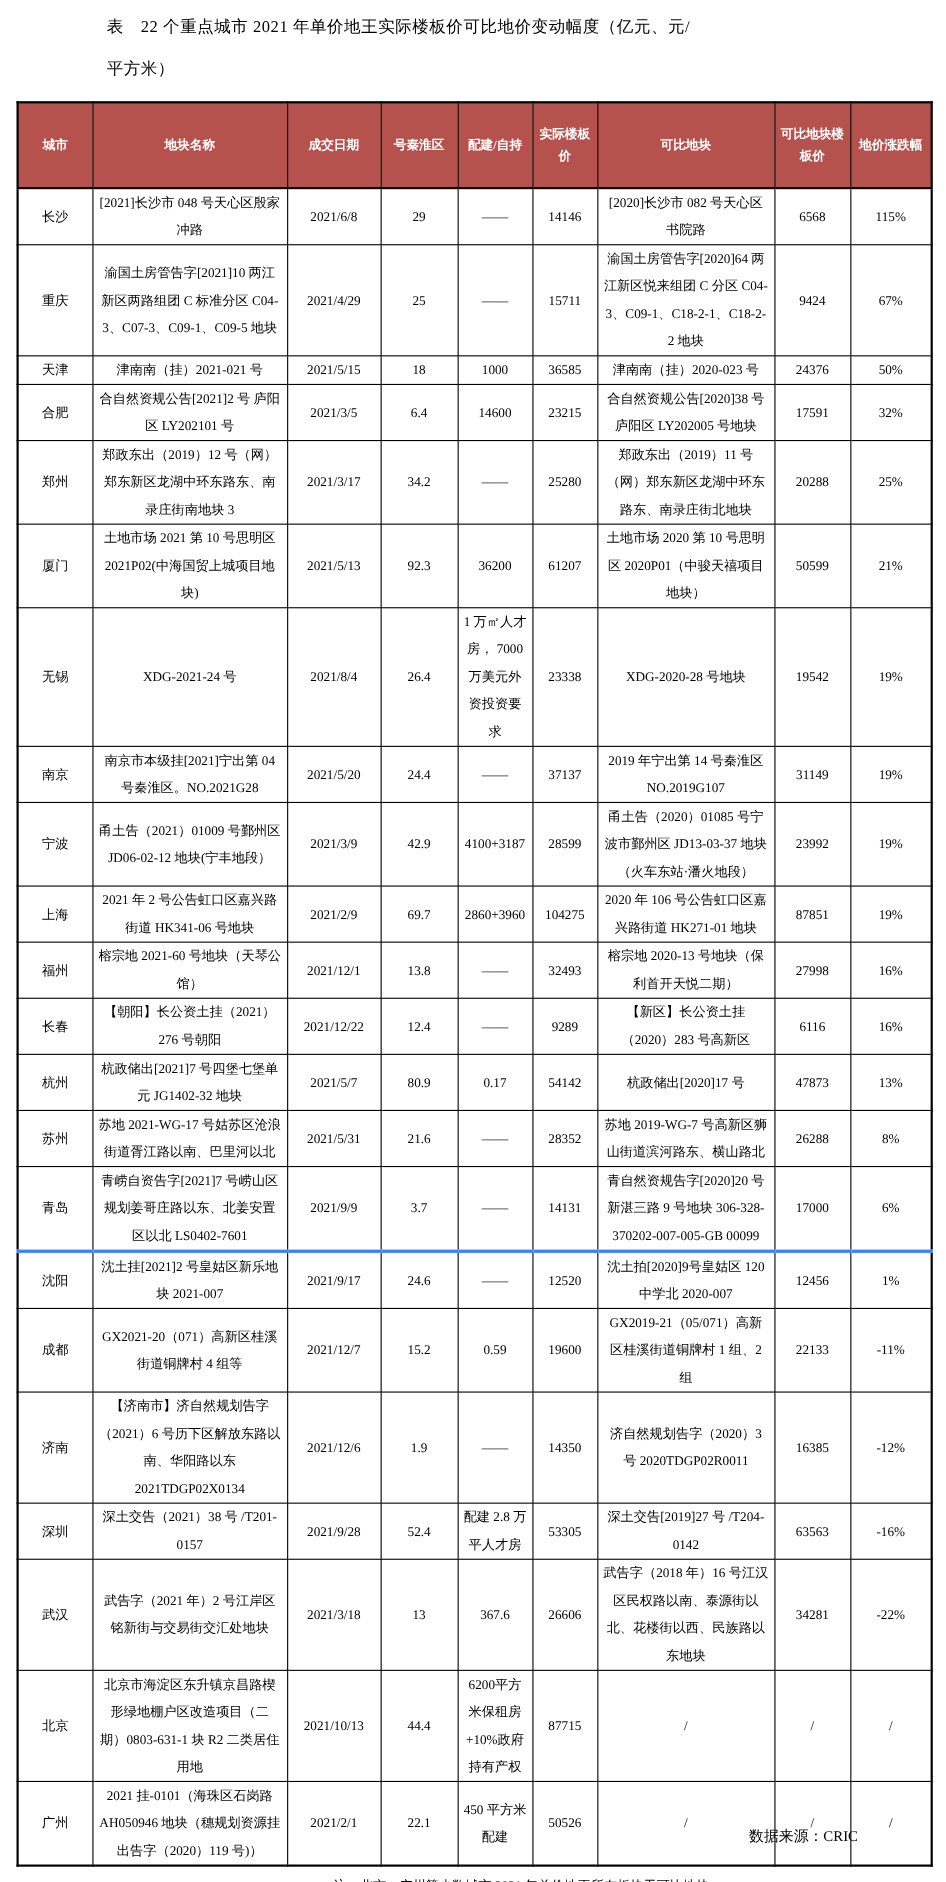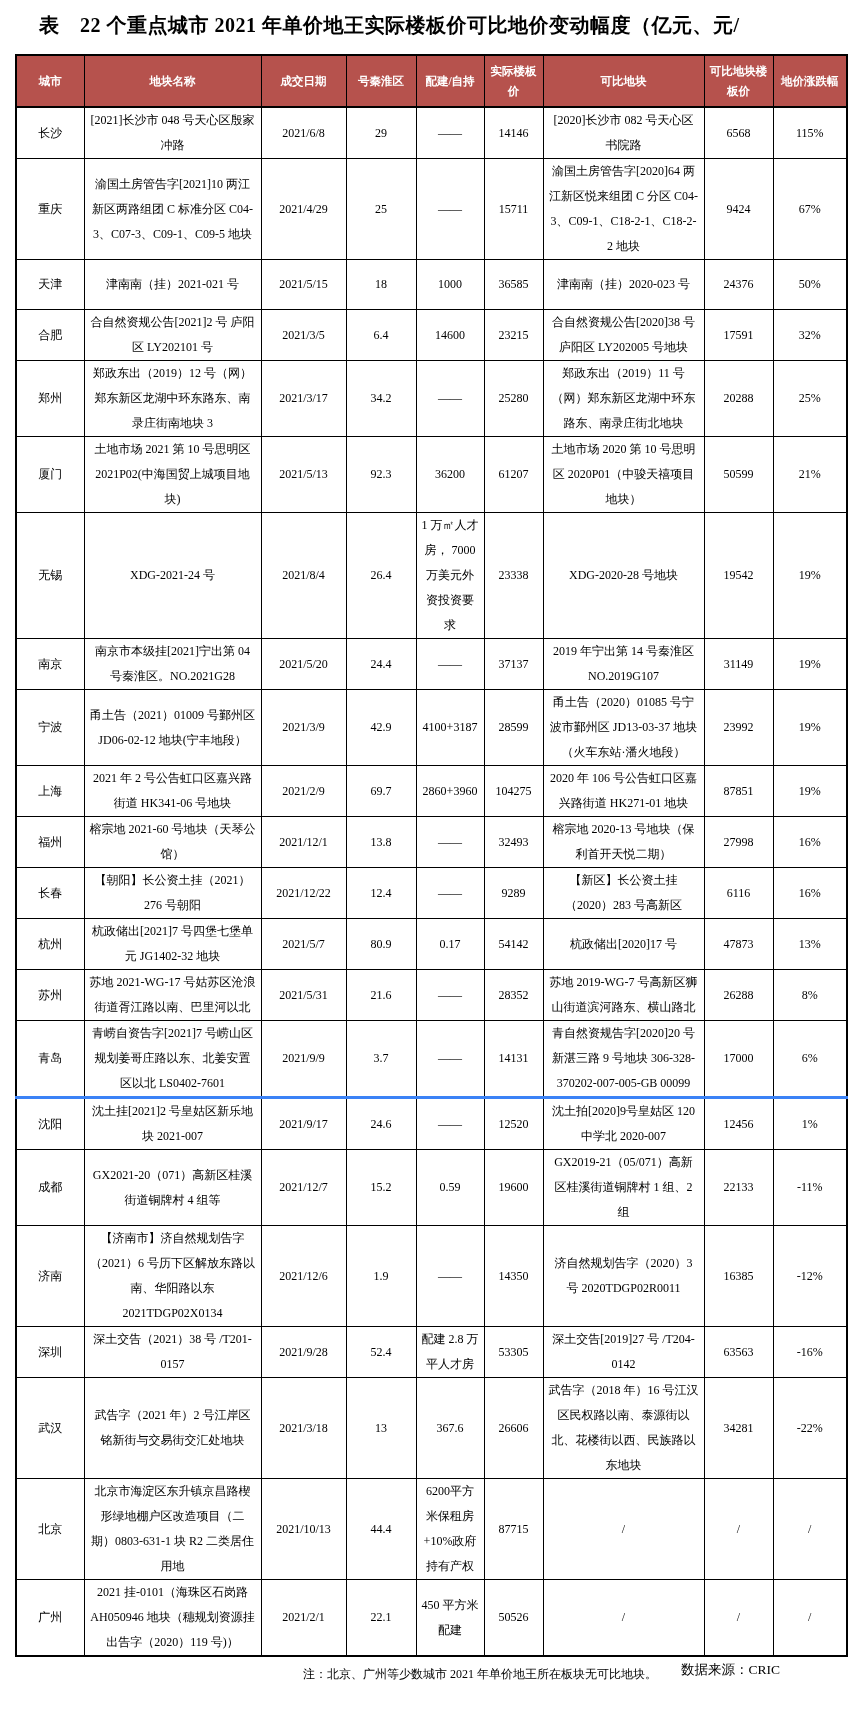--- a/index.html
+++ b/index.html
@@ -8,24 +8,24 @@
     background: #ffffff;
     width: 860px;
     height: 1711px;
     overflow: hidden;
     font-family: "Liberation Serif", "DejaVu Serif", serif;
     color: #000;
   }
   .page { position: relative; width: 860px; height: 1711px; }
 
   .doc-title {
-    margin: 6px 55px 10px 39px;
-    font-size: 20px;
+    margin: 6px 55px 10px 97px;
+    font-size: 15px;
     line-height: 38px;
-    font-weight: bold;
+    font-weight: normal;
     letter-spacing: 0.5px;
   }
   .doc-title .line { display: block; }
 
   table.land-table {
     border-collapse: collapse;
     table-layout: fixed;
     width: 831px;
     margin-left: 15px;
     border: 2px solid #000;
@@ -45,30 +45,30 @@
     text-align: center;
     vertical-align: middle;
     overflow-wrap: break-word;
   }
   .land-table thead th {
     background: var(--header-bg, #b6524d);
     color: var(--header-text, #ffffff);
     font-weight: bold;
     font-size: 11.5px;
     line-height: 20px;
-    padding: 5px 3px;
+    padding: 18px 3px;
     height: 40px;
     border-bottom: 2px solid #000;
   }
   .land-table tbody td {
     font-size: 12px;
     line-height: 25px;
     padding: 0 5px;
   }
-  .land-table tbody td.col-5 { word-break: break-all; padding: 12px 7px; }
+  .land-table tbody td.col-5 { word-break: break-all; padding: 0 7px; }
   .land-table tbody tr.heavy-top td { border-top: 3px solid #3b82f6; }
 
   .table-note {
     margin: 7px 0 0 100px;
     font-size: 12px;
     line-height: 20px;
     text-align: center;
   }
   .data-source {
     position: absolute;
@@ -77,20 +77,21 @@
     font-size: 13.5px;
   }
 </style>
 </head>
 <body>
 
 <div class="page">
 
   <div class="doc-title">
     <span class="line">表　22 个重点城市 2021 年单价地王实际楼板价可比地价变动幅度（亿元、元/</span>
+    <span class="line">平方米）</span>
   </div>
 
   <table class="land-table">
     <colgroup>
       <col class="c0">
         <col class="c1">
         <col class="c2">
         <col class="c3">
         <col class="c4">
       <col class="c5">

